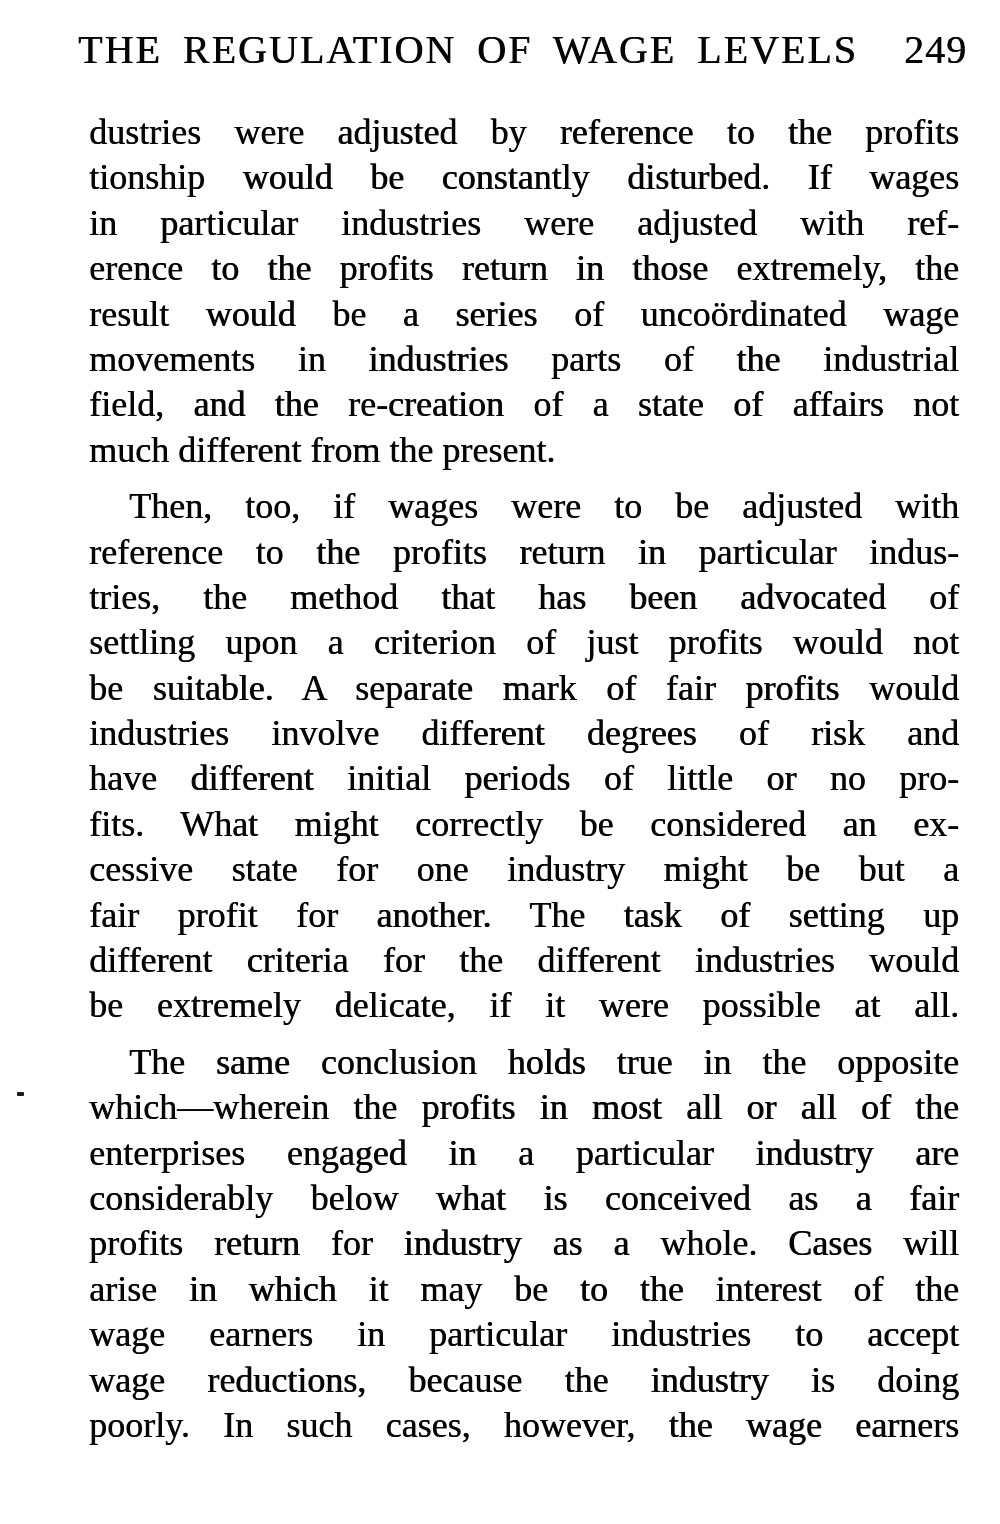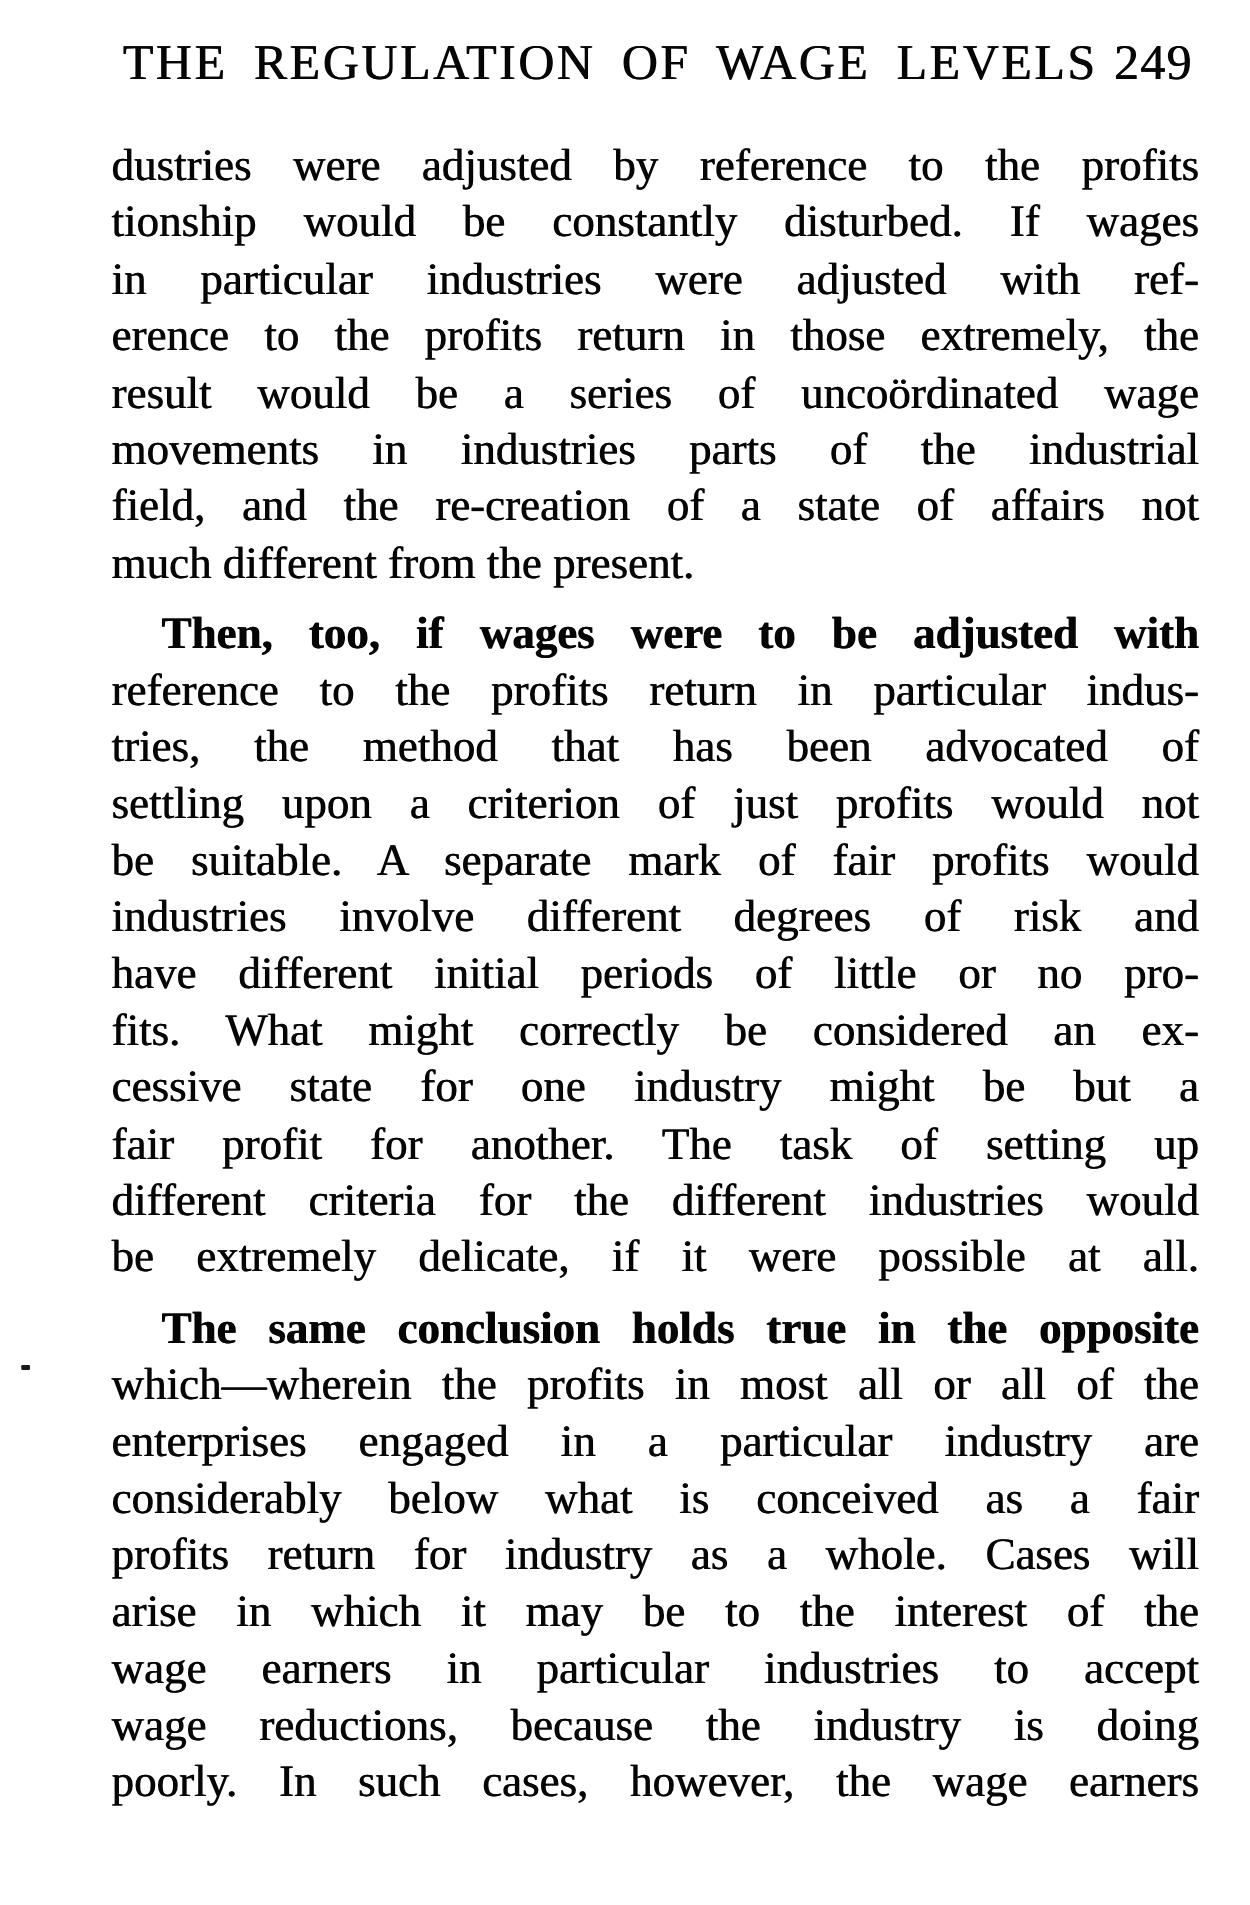--- a/index.html
+++ b/index.html
@@ -26,25 +26,25 @@
     line-height: 44px;
     letter-spacing: 2px;
     word-spacing: 9px;
     white-space: nowrap;
     text-shadow: 0.6px 0 0 currentColor;
   }
   .head-title {
     position: absolute;
     left: 0;
     right: 72px;
-    text-align: center;
+    text-align: left;
   }
   .head-page-number {
     position: absolute;
-    right: 16px;
+    right: 3px;
     top: 0;
     text-align: right;
     letter-spacing: 1px;
   }
   .body-text {
     position: absolute;
     top: 99px;
     left: 78px;
     right: 30px;
     font-size: 36px;
@@ -52,21 +52,21 @@
     text-shadow: 0.6px 0 0 currentColor;
   }
   .paragraph { margin: 11px; }
   .text-line {
     text-align: justify;
     text-align-last: justify;
     white-space: normal;
     height: 45.4px;
     overflow: visible;
   }
-  .text-line.indent { text-indent: 40px; font-weight: bold; }
+  .text-line.indent { text-indent: 40px; }
   .text-line.ragged { text-align-last: left; }
   .scan-speck {
     position: absolute;
     left: 17px;
     top: 1092px;
     width: 7px;
     height: 4px;
     background: #1a1a1a;
     border-radius: 1px;
   }

